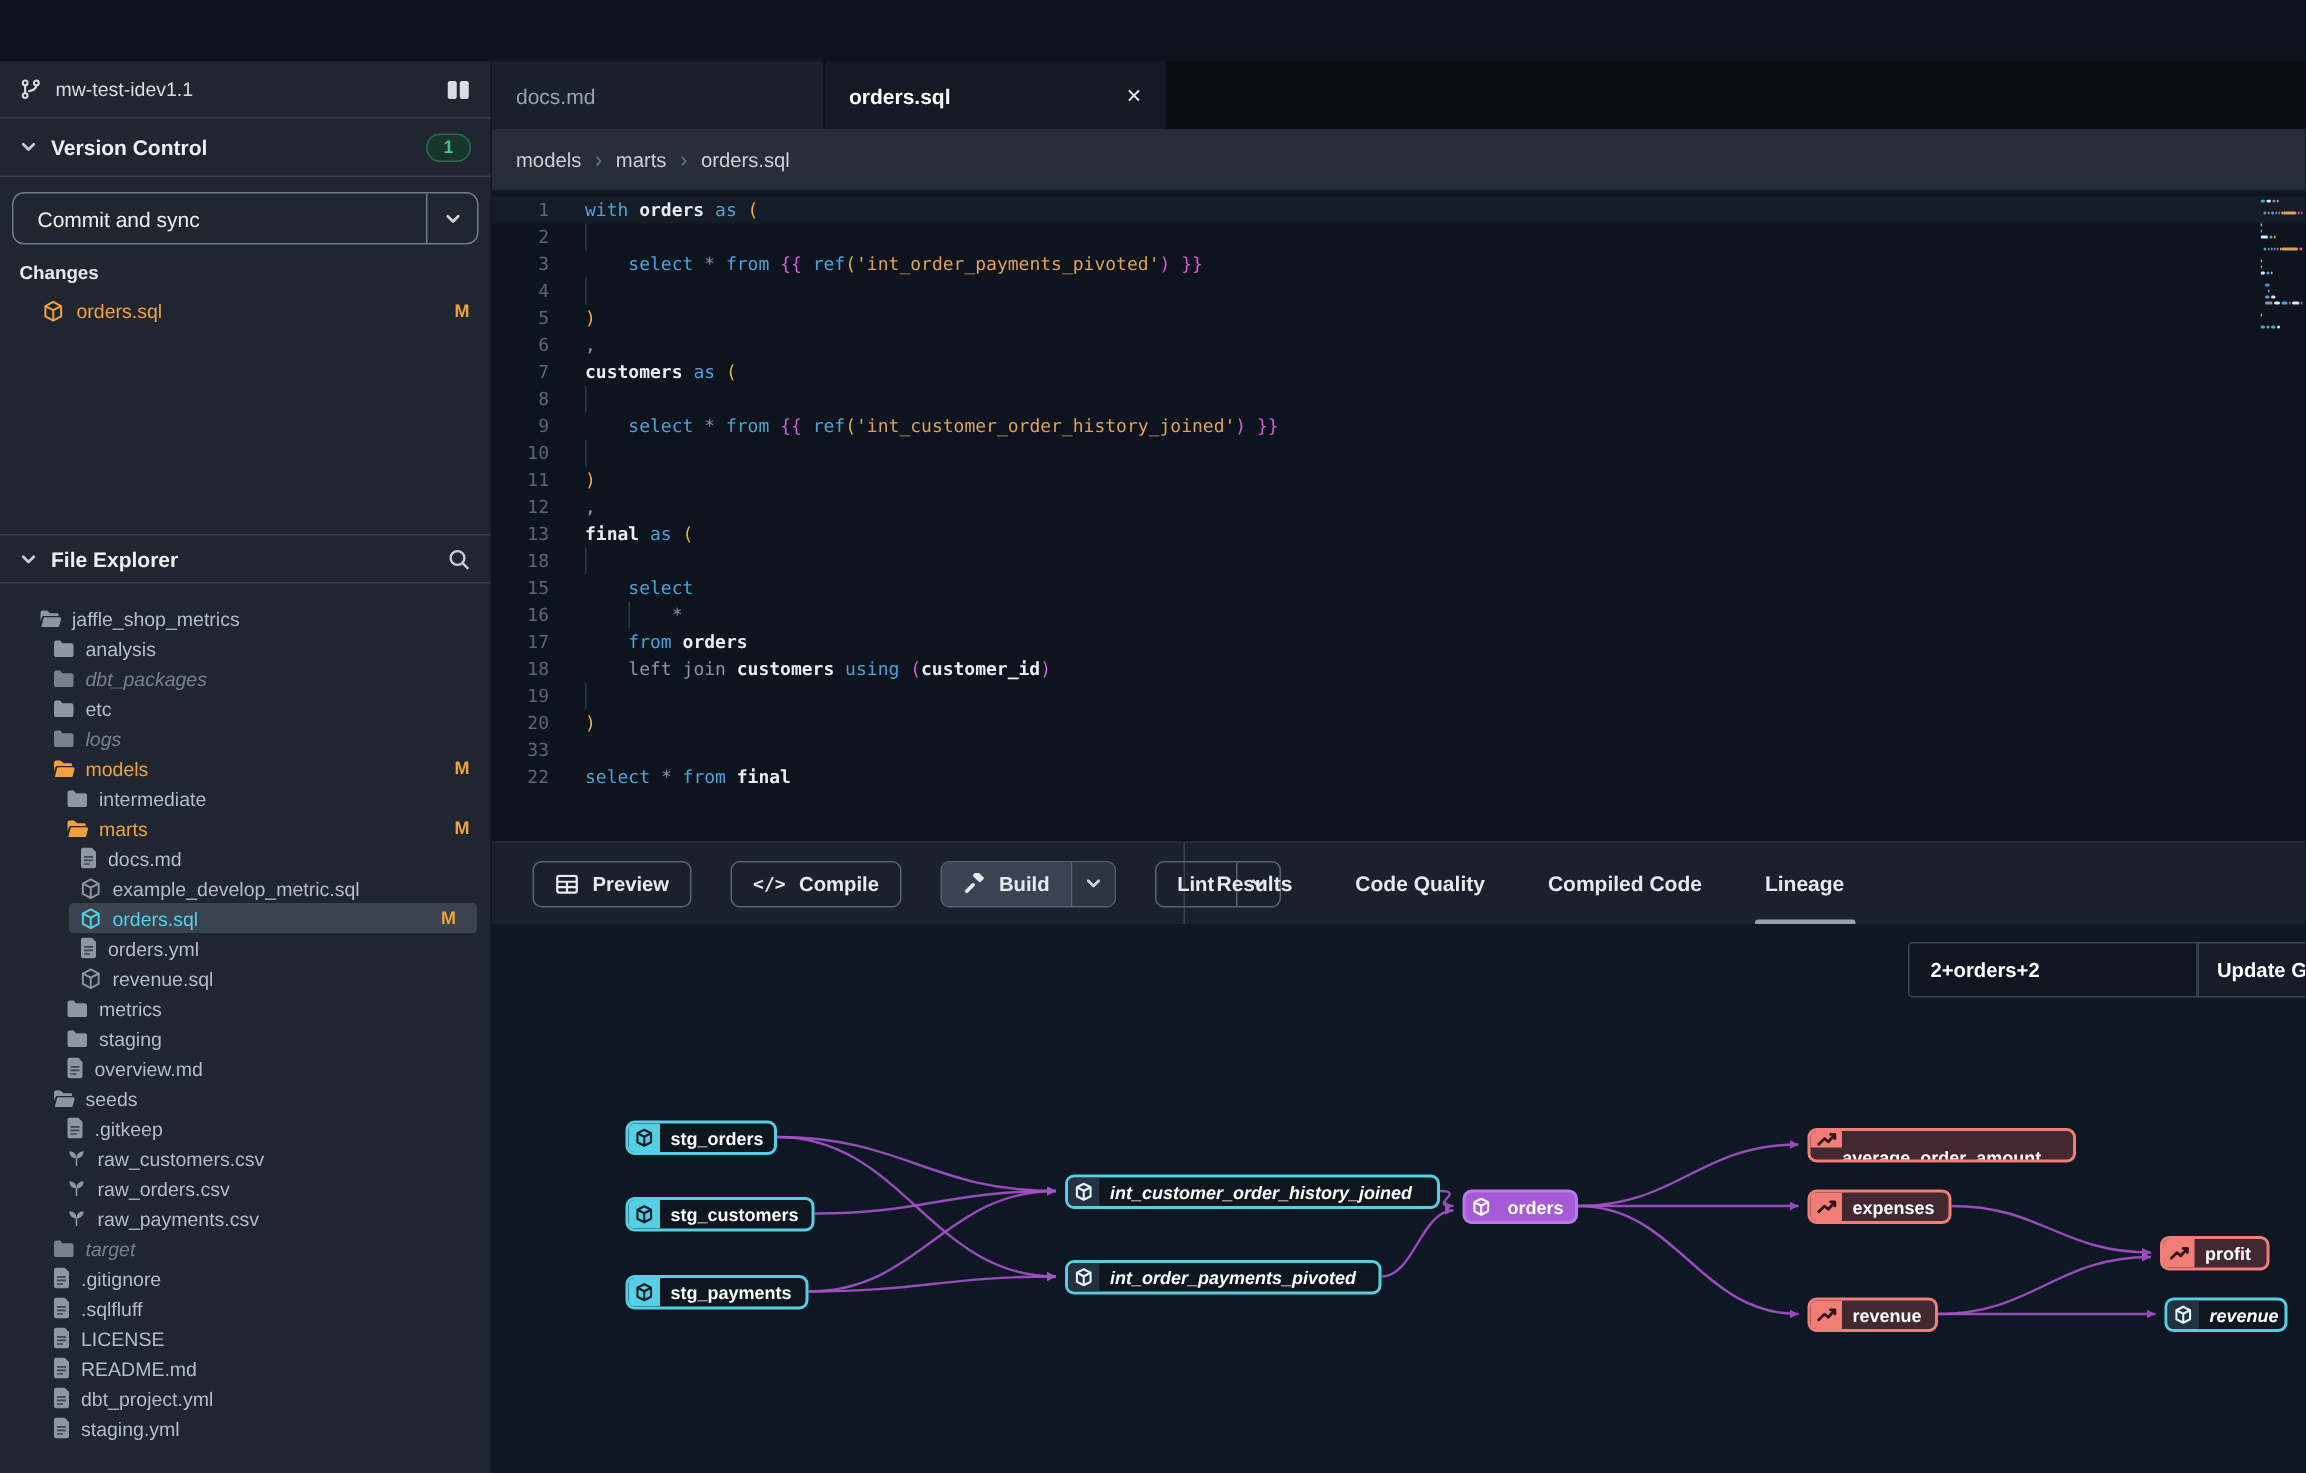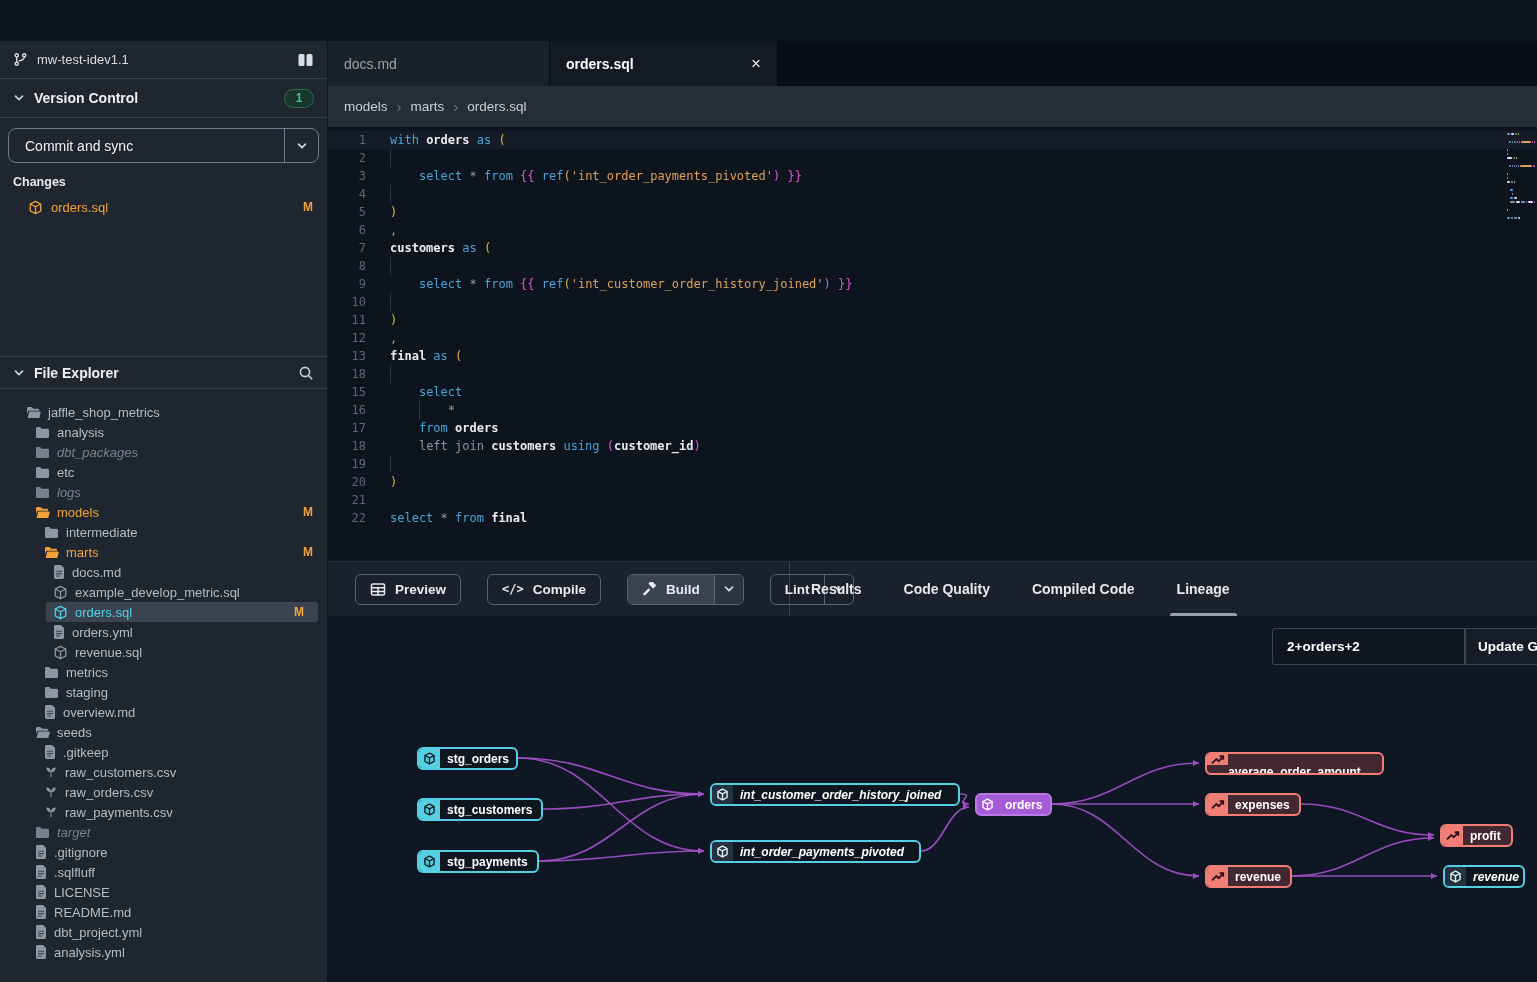--- a/index.html
+++ b/index.html
@@ -460,21 +460,21 @@
           </span>
           <span>dbt_project.yml</span>
         </div>
         <div class="trow" style="padding-left: 35px;">
           <span class="ticon icon">
             <svg width="12" height="14" viewBox="0 0 12 14" fill="currentColor">
               <path d="M1 1.5C1 .7 1.7 0 2.5 0H8l3 3v9.5c0 .8-.7 1.5-1.5 1.5h-7C1.7 14 1 13.3 1 12.5z"></path>
               <path d="M3 6.2h6M3 8.6h6M3 11h4" stroke="rgba(10,15,22,.6)" stroke-width="1.1"></path>
             </svg>
           </span>
-          <span>analysis.yml</span>
+          <span>staging.yml</span>
         </div>
       </div>
   </div>
 
   <div class="main">
     <div class="tabbar" id="tabbar">
         <div class="etab">
           <span>docs.md</span>
         </div>
         <div class="etab active">
@@ -506,21 +506,21 @@
         <div class="codeline"><span class="gutter">11</span><span class="py">)</span></div>
         <div class="codeline"><span class="gutter">12</span><span class="op">,</span></div>
         <div class="codeline"><span class="gutter">13</span><span class="id">final</span><span class="kw"> as </span><span class="py">(</span></div>
         <div class="codeline"><span class="gutter">18</span><span class="guide" style="left: 62px;"></span></div>
         <div class="codeline"><span class="gutter">15</span><span class="ws">    </span><span class="kw">select</span></div>
         <div class="codeline"><span class="gutter">16</span><span class="guide" style="left: 90.88px;"></span><span class="ws">        </span><span class="op">*</span></div>
         <div class="codeline"><span class="gutter">17</span><span class="ws">    </span><span class="kw">from </span><span class="id">orders</span></div>
         <div class="codeline"><span class="gutter">18</span><span class="ws">    </span><span class="op">left join </span><span class="id">customers</span><span class="kw"> using </span><span class="pm">(</span><span class="id">customer_id</span><span class="pm">)</span></div>
         <div class="codeline"><span class="gutter">19</span><span class="guide" style="left: 62px;"></span></div>
         <div class="codeline"><span class="gutter">20</span><span class="py">)</span></div>
-        <div class="codeline"><span class="gutter">21</span></div>
+        <div class="codeline"><span class="gutter">33</span></div>
         <div class="codeline"><span class="gutter">22</span><span class="kw">select</span><span class="op"> * </span><span class="kw">from </span><span class="id">final</span></div>
         <div class="minimap" id="minimap">
           <div class="mmline">
             <span class="mmseg" style="width: 2.75px; background: rgb(75, 163, 216);"></span>
             <span class="mmseg" style="width: 3.3px; background: rgb(223, 229, 236);"></span>
             <span class="mmseg" style="width: 2.2px; background: rgb(75, 163, 216);"></span>
             <span class="mmseg" style="width: 1px; background: rgb(227, 179, 65);"></span>
           </div>
           <div class="mmline"></div>
           <div class="mmline">

